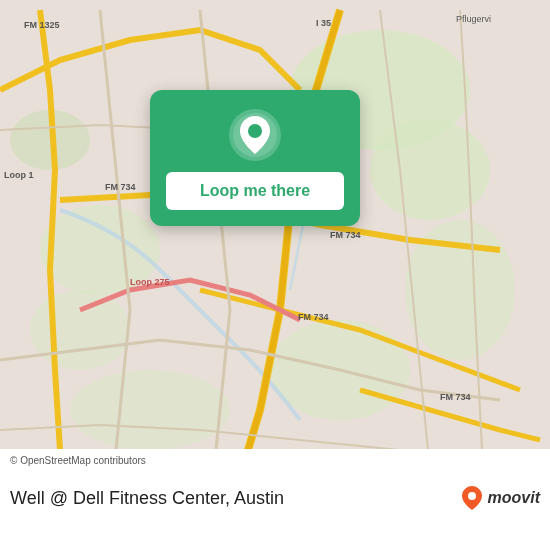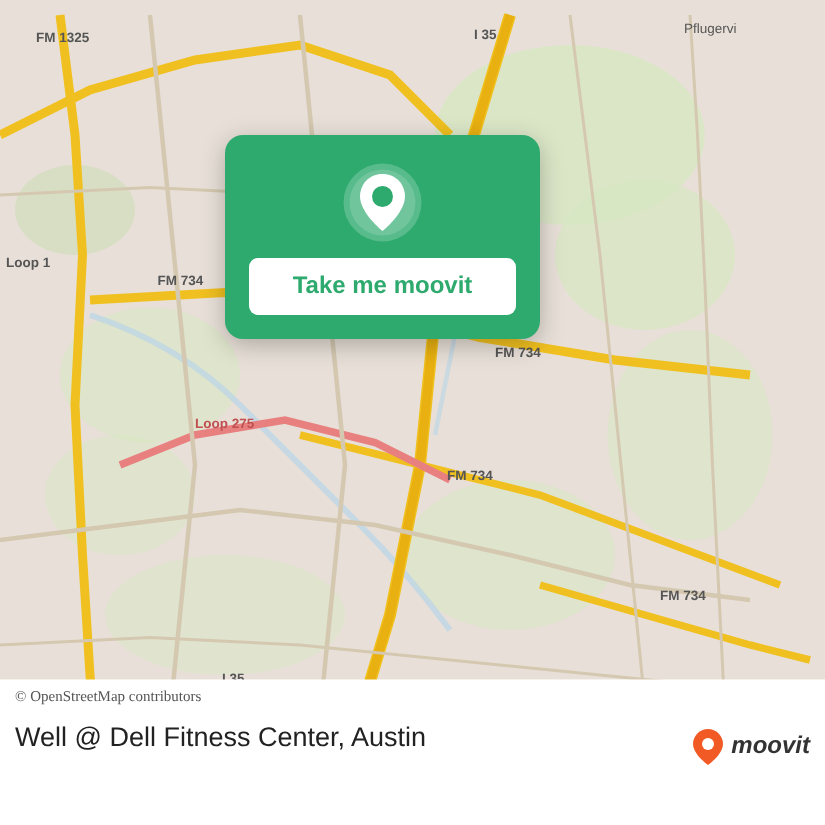--- a/index.html
+++ b/index.html
@@ -70,41 +70,39 @@
       left: 0;
       width: 100%;
       background-color: white;
       z-index: 10;
       padding: 6px 10px 8px 10px;
     }
 
     .attribution {
       font-size: 10px;
       color: #555;
-      margin-bottom: 0;
-      font-family: Liberation Serif, serif;
+      margin-bottom: 18px;
     }
 
     .location-label-row {
       display: flex;
       align-items: center;
       justify-content: space-between;
     }
 
     .location-name {
       font-size: 18px;
       font-weight: 500;
       color: #222;
     }
 
     .moovit-logo {
       display: flex;
       align-items: center;
       gap: 4px;
-      margin-top: 14px;
     }
 
     .moovit-pin {
       width: 24px;
       height: 28px;
     }
 
     .moovit-text {
       font-size: 16px;
       font-weight: bold;
@@ -171,21 +169,21 @@
   <div class="location-card">
 
     <svg class="location-pin-icon" viewBox="0 0 54 54" xmlns="http://www.w3.org/2000/svg">
       <circle cx="27" cy="27" r="26" fill="white" opacity="0.2"></circle>
       <circle cx="27" cy="27" r="22" fill="white" opacity="0.15"></circle>
 
       <path d="M27 8 C18 8 12 15 12 23 C12 34 27 46 27 46 C27 46 42 34 42 23 C42 15 36 8 27 8 Z" fill="white"></path>
       <circle cx="27" cy="23" r="7" fill="#2eaa6e"></circle>
     </svg>
 
-    <button class="take-me-there-btn">Take me moovit</button>
+    <button class="take-me-there-btn">Loop me there</button>
   </div>
 
   <div class="bottom-bar">
     <div class="attribution">© OpenStreetMap contributors</div>
     <div class="location-label-row">
       <span class="location-name">Well @ Dell Fitness Center, Austin</span>
       <div class="moovit-logo">
 
         <svg class="moovit-pin" viewBox="0 0 24 28" xmlns="http://www.w3.org/2000/svg">
           <path d="M12 2 C6.5 2 2 6.5 2 12 C2 19 12 26 12 26 C12 26 22 19 22 12 C22 6.5 17.5 2 12 2 Z" fill="#f15a24"></path>

